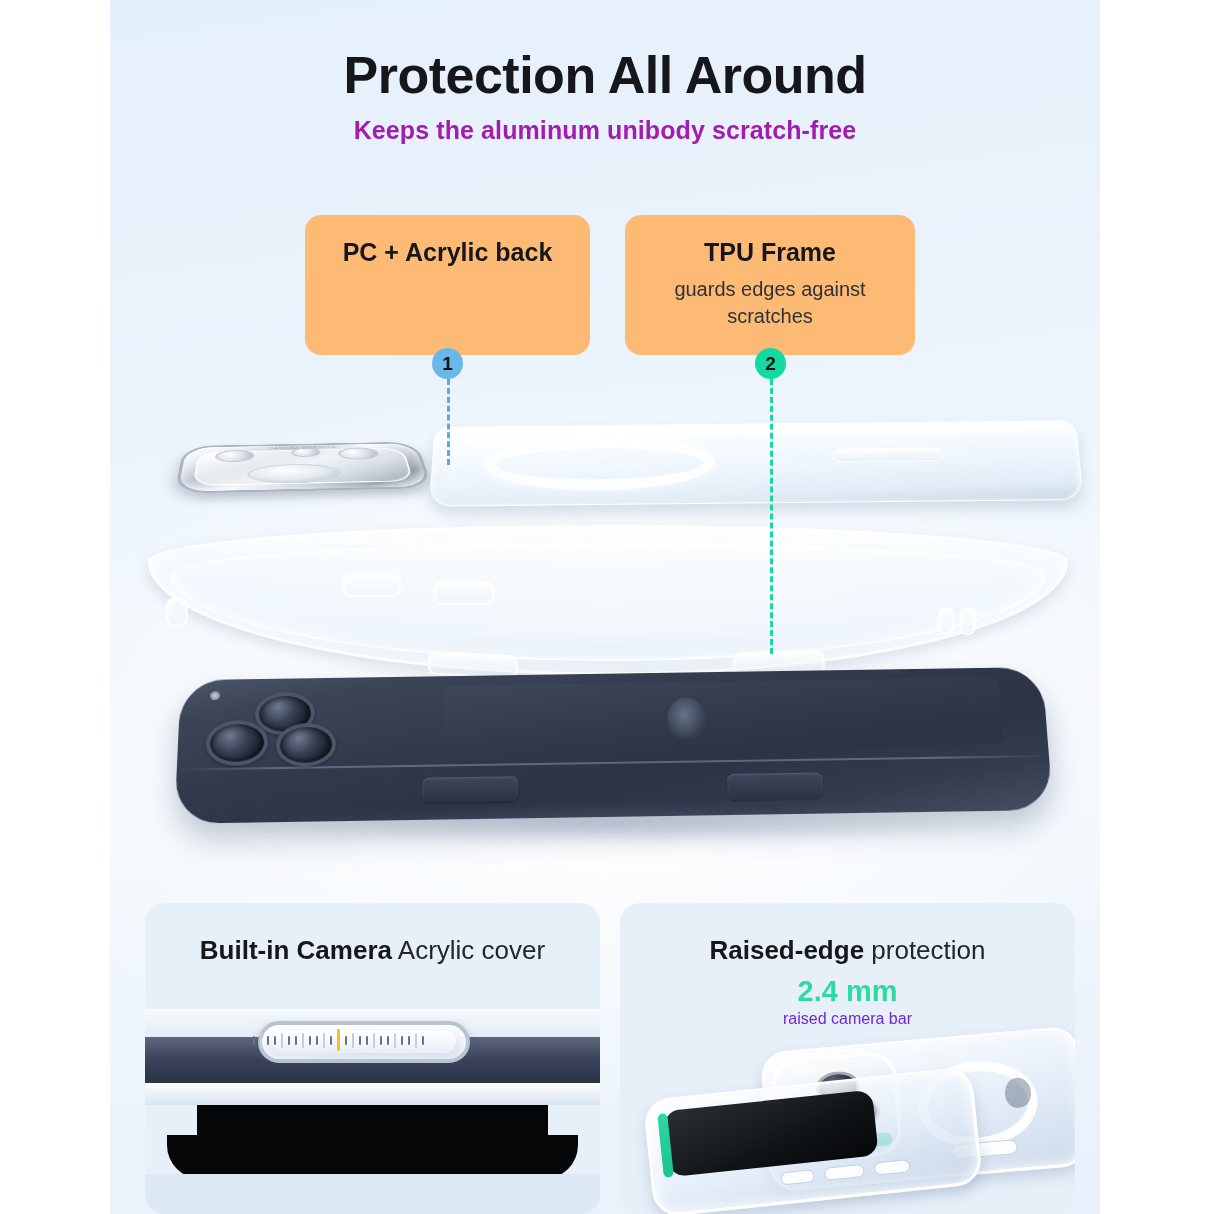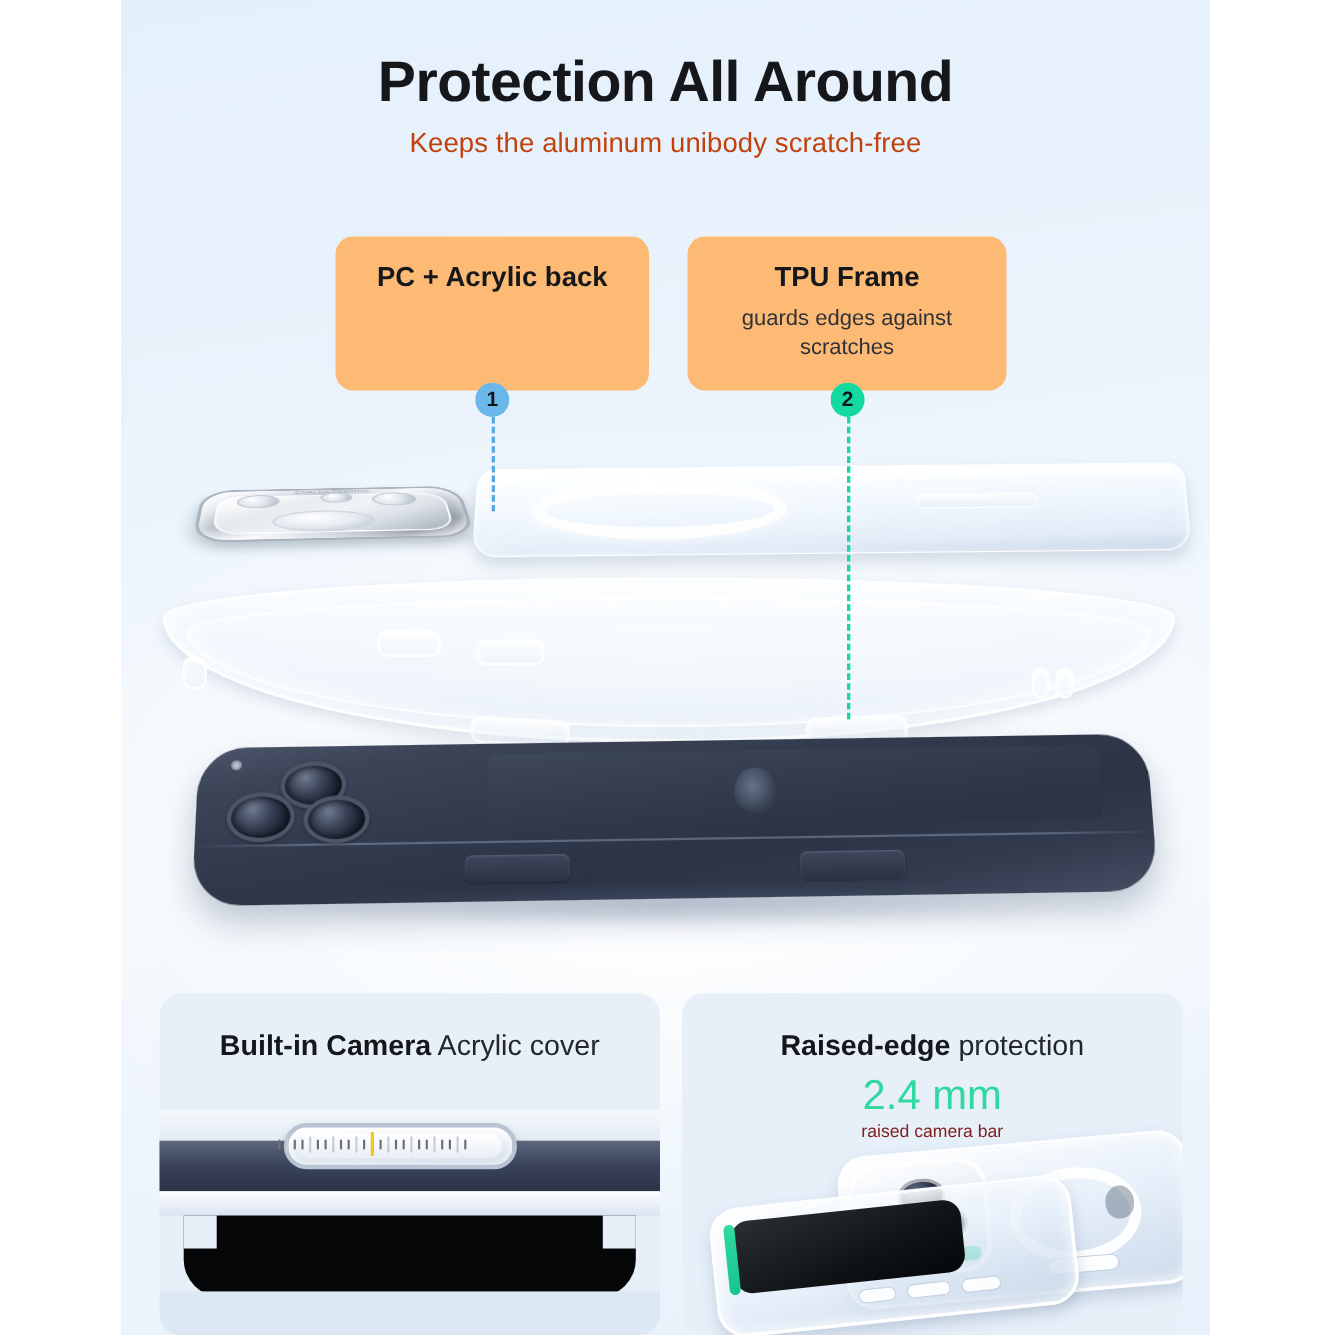--- a/index.html
+++ b/index.html
@@ -43,22 +43,22 @@
   #title {
     font-size: 52px;
     font-weight: bold;
     color: #15171a;
     letter-spacing: -0.5px;
     line-height: 1.12;
   }
   #subtitle {
     margin-top: 12px;
     font-size: 25px;
-    font-weight: 400;
-    color: #c2410c;
+    font-weight: 700;
+    color: #a21caf;
     letter-spacing: 0.1px;
   }
 
   
   .feature-card {
     position: absolute;
     background: #fdba74;
     border-radius: 16px;
     text-align: center;
     padding: 22px 14px 26px;
@@ -361,30 +361,30 @@
 
   #measure-row {
     position: absolute;
     left: 0; right: 0; top: 72px;
     display: flex;
     justify-content: center;
     gap: 28px;
   }
   .measure { text-align: center; }
   .measure-value {
-    font-size: 38px;
-    font-weight: normal;
+    font-size: 29px;
+    font-weight: bold;
     color: #2fd9a0;
     line-height: 1.15;
   }
   .measure-label {
     margin-top: 2px;
     font-size: 16px;
     font-weight: 400;
-    color: #7f1d1d;
+    color: #6d28d9;
   }
 
   
   #bl-art { position: absolute; left: 0; top: 106px; width: 455px; height: 205px; }
   #bl-case-top {
     position: absolute; left: -10px; top: 0; right: -10px; height: 58px;
     background: linear-gradient(180deg, #f5f9fd 0%, #e3ebf5 48%, #cdd8e6 100%);
   }
   #bl-phone-edge {
     position: absolute; left: -10px; top: 28px; right: -10px; height: 46px;

